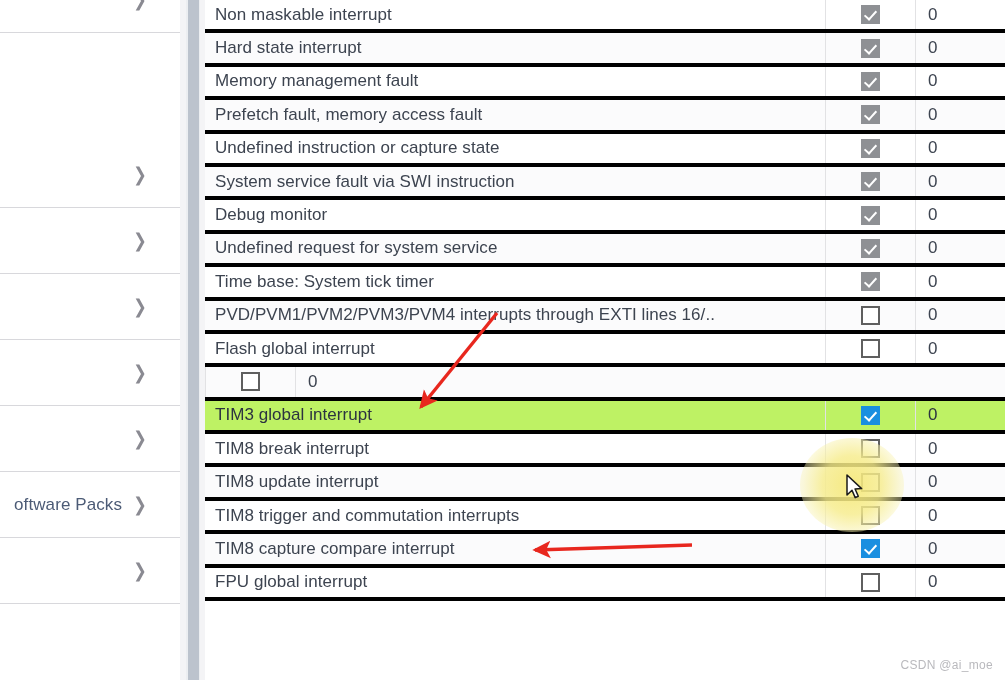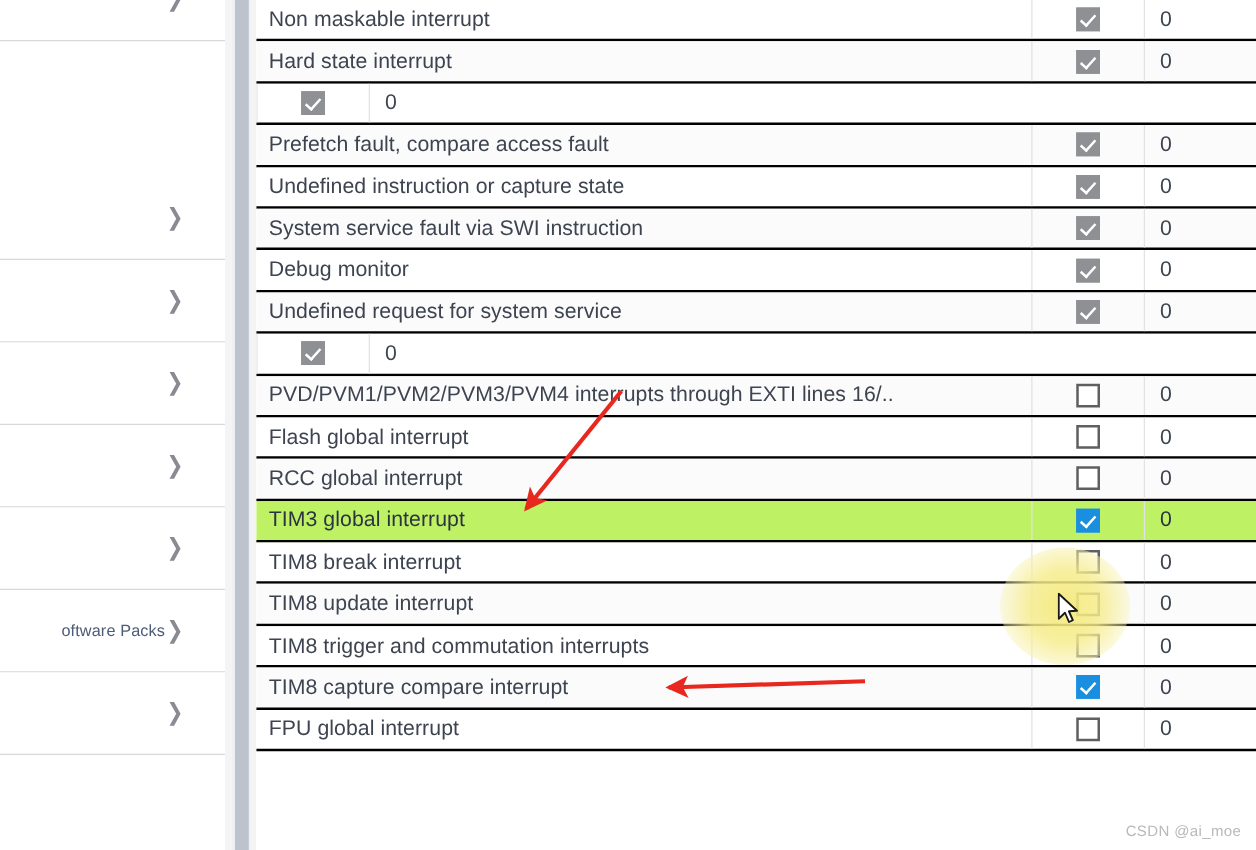--- a/index.html
+++ b/index.html
@@ -31,23 +31,24 @@
     height: 66px;
     box-sizing: border-box;
     border-bottom: 1px solid #d8d8dc;
     display: flex;
     align-items: center;
     justify-content: flex-end;
     padding-right: 32px;
     background: #ffffff;
   }
   .side-item .side-label {
-    font-size: 13px;
+    font-size: 17px;
     color: #4c5b76;
     white-space: nowrap;
+    margin-right: 10px;
     letter-spacing: .1px;
   }
   .chev {
     font-size: 19px;
     color: #8a8a92;
     line-height: 1;
     font-weight: 300;
     transform: scaleX(.85);
   }
 
@@ -76,21 +77,21 @@
     position: absolute;
     left: 205px; top: 0;
     width: 800px; height: 680px;
     background: #ffffff;
     overflow: hidden;
   }
   .row {
     position: relative;
     height: 33.4px;
     box-sizing: border-box;
-    border-bottom: 2px solid #000000;
+    border-bottom: 4px solid #000000;
     display: flex;
     align-items: center;
     background: #ffffff;
   }
   .row.alt { background: #fbfbfc; }
   .row.selected { background: #bef264; }
 
   .cell-name {
     width: 620px;
     flex: 0 0 620px;
@@ -253,28 +254,29 @@
 
     <div class="row alt">
       <div class="cell-name">Hard state interrupt</div>
       <div class="cell-enabled">
           <span class="cb disabled-checked"></span>
         </div>
       <div class="cell-prio">0</div>
     </div>
 
     <div class="row">
-      <div class="cell-enabled">
-          <span class="cb disabled-checked"></span>
-        </div>
-      <div class="cell-prio">0</div>
-    </div>
-
-    <div class="row alt">
-      <div class="cell-name">Prefetch fault, compare access fault</div>
+      <div class="cell-name">Memory management fault</div>
+      <div class="cell-enabled">
+          <span class="cb disabled-checked"></span>
+        </div>
+      <div class="cell-prio">0</div>
+    </div>
+
+    <div class="row alt">
+      <div class="cell-name">Prefetch fault, memory access fault</div>
       <div class="cell-enabled">
           <span class="cb disabled-checked"></span>
         </div>
       <div class="cell-prio">0</div>
     </div>
 
     <div class="row">
       <div class="cell-name">Undefined instruction or capture state</div>
       <div class="cell-enabled">
           <span class="cb disabled-checked"></span>
@@ -300,20 +302,21 @@
 
     <div class="row alt">
       <div class="cell-name">Undefined request for system service</div>
       <div class="cell-enabled">
           <span class="cb disabled-checked"></span>
         </div>
       <div class="cell-prio">0</div>
     </div>
 
     <div class="row">
+      <div class="cell-name">Time base: System tick timer</div>
       <div class="cell-enabled">
           <span class="cb disabled-checked"></span>
         </div>
       <div class="cell-prio">0</div>
     </div>
 
     <div class="row alt">
       <div class="cell-name">PVD/PVM1/PVM2/PVM3/PVM4 interrupts through EXTI lines 16/..</div>
       <div class="cell-enabled">
           <span class="cb unchecked"></span>
@@ -323,21 +326,20 @@
 
     <div class="row">
       <div class="cell-name">Flash global interrupt</div>
       <div class="cell-enabled">
           <span class="cb unchecked"></span>
         </div>
       <div class="cell-prio">0</div>
     </div>
 
     <div class="row alt">
-      <div class="cell-name">RCC global interrupt</div>
       <div class="cell-enabled">
           <span class="cb unchecked"></span>
         </div>
       <div class="cell-prio">0</div>
     </div>
 
     <div class="row selected">
       <div class="cell-name">TIM3 global interrupt</div>
       <div class="cell-enabled">
           <span class="cb checked"></span>

